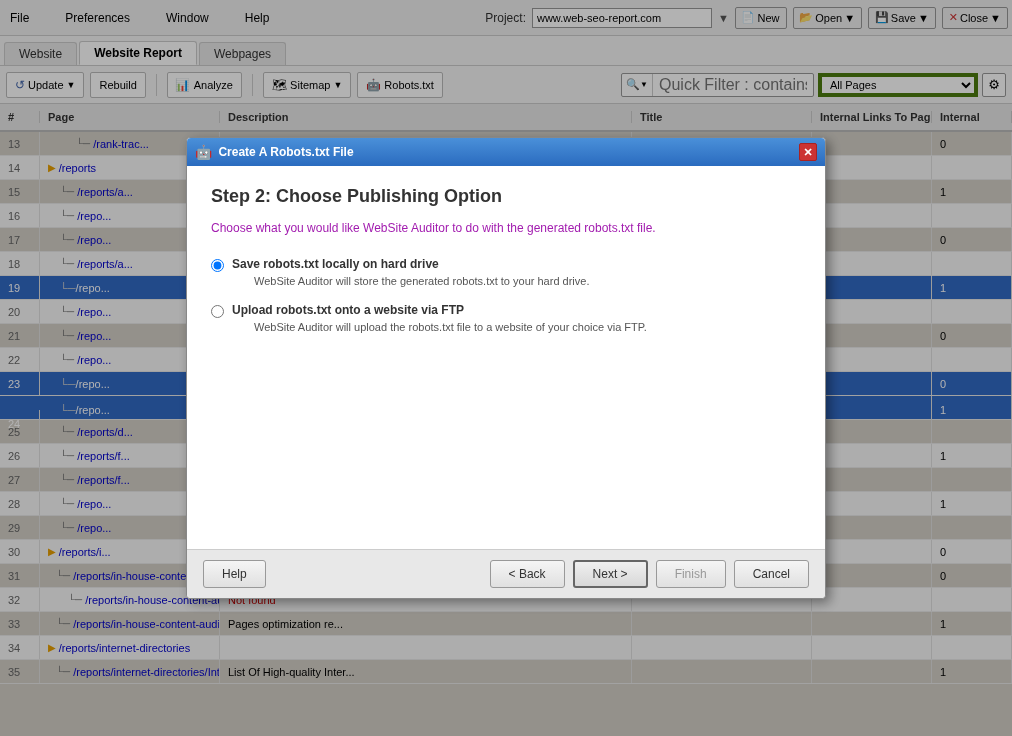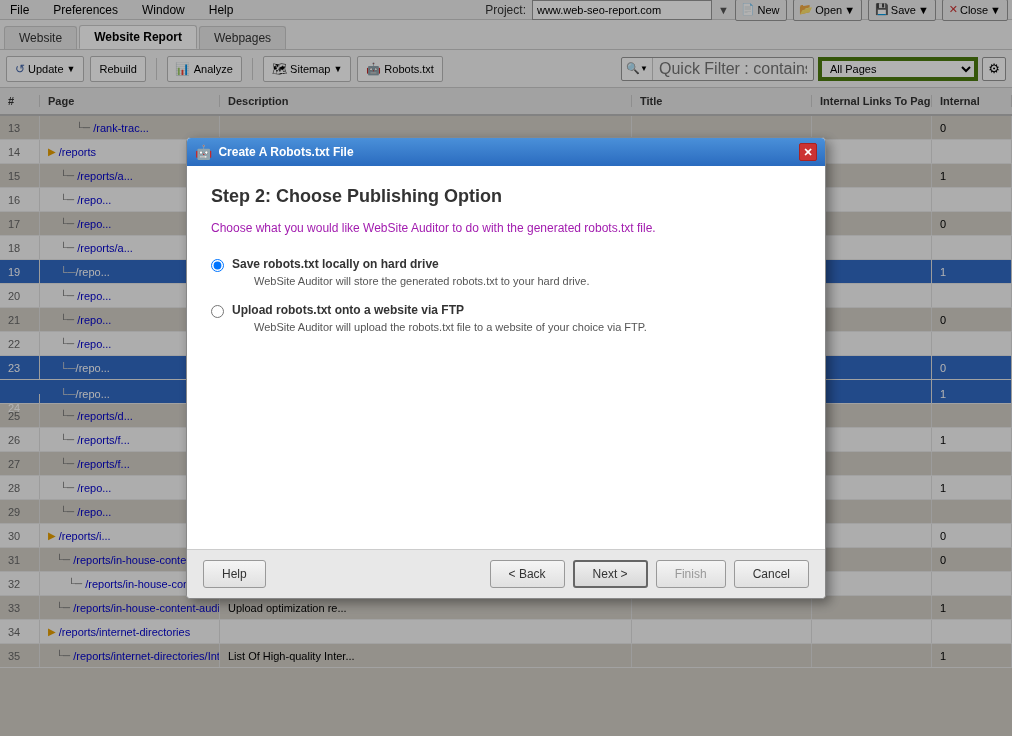--- a/index.html
+++ b/index.html
@@ -1,19 +1,19 @@
 <!DOCTYPE html>
 <html><head>
   <meta charset="utf-8">
   <style>
     * { box-sizing: border-box; margin: 0; padding: 0; }
     body { font-family: 'Segoe UI', Tahoma, Geneva, Verdana, sans-serif; font-size: 12px; background: #d4d0c8; overflow: hidden; width: 1012px; height: 736px; }
 
     
-    .menu-bar { background: #f0f0f0; border-bottom: 1px solid #ccc; height: 20px; display: flex; align-items: center; padding: 0 4px; gap: 12px; }
+    .menu-bar { background: #f0f0f0; border-bottom: 1px solid #ccc; height: 36px; display: flex; align-items: center; padding: 0 4px; gap: 24px; }
     .menu-item { font-size: 12px; color: #000; cursor: pointer; padding: 2px 6px; }
     .menu-bar-right { margin-left: auto; display: flex; align-items: center; gap: 6px; }
     .project-label { font-size: 12px; color: #333; }
     .project-input { border: 1px solid #999; height: 20px; width: 180px; padding: 0 4px; font-size: 11px; }
     .toolbar-btn { display: flex; align-items: center; gap: 2px; background: #f0f0f0; border: 1px solid #999; border-radius: 2px; padding: 1px 6px; cursor: pointer; font-size: 11px; height: 22px; }
 
     
     .tab-bar { background: #f5f5f5; border-bottom: 1px solid #ccc; display: flex; height: 30px; align-items: flex-end; padding: 0 4px; }
     .tab { padding: 4px 14px; border: 1px solid #ccc; border-bottom: none; border-radius: 3px 3px 0 0; cursor: pointer; font-size: 12px; background: #e8e8e8; margin-right: 2px; color: #333; }
     .tab.active { background: #fff; border-bottom: 1px solid #fff; color: #000; font-weight: bold; }
@@ -402,21 +402,21 @@
         <div class="td"></div>
         <div class="td"></div>
       </div>
 
       <div class="table-row">
         <div class="td row-num">33</div>
         <div class="td indent-1" style="padding-left:16px;">
             <span class="page-icon">└─</span>
             <a href="#">/reports/in-house-content-auditor-report/In-House Content Auditor's Report (Sky Blue).h...</a>
           </div>
-        <div class="td">Upload optimization re...</div>
+        <div class="td">Pages optimization re...</div>
         <div class="td"></div>
         <div class="td"></div>
         <div class="td">1</div>
       </div>
 
       <div class="table-row">
         <div class="td row-num">34</div>
         <div class="td" style="padding-left:8px;">
             <span class="folder-icon">▶</span>
             <a href="#">/reports/internet-directories</a>

